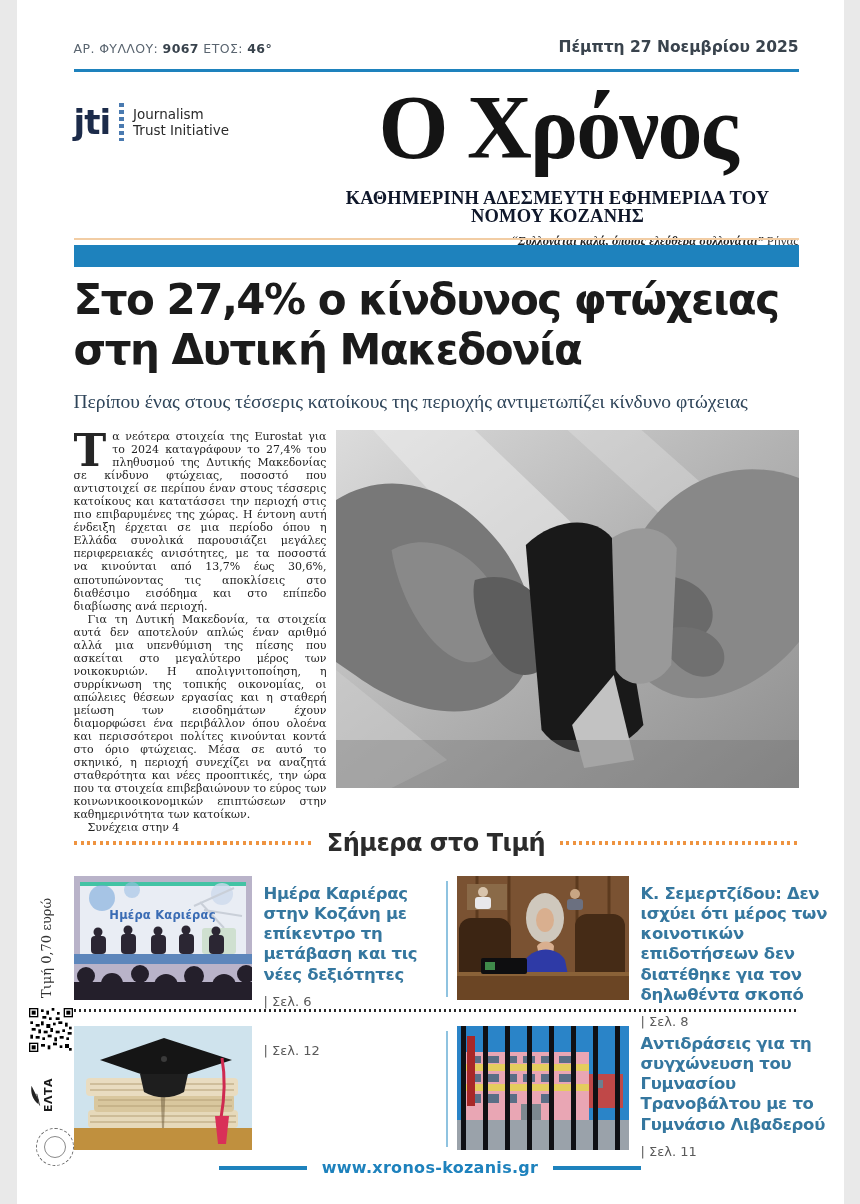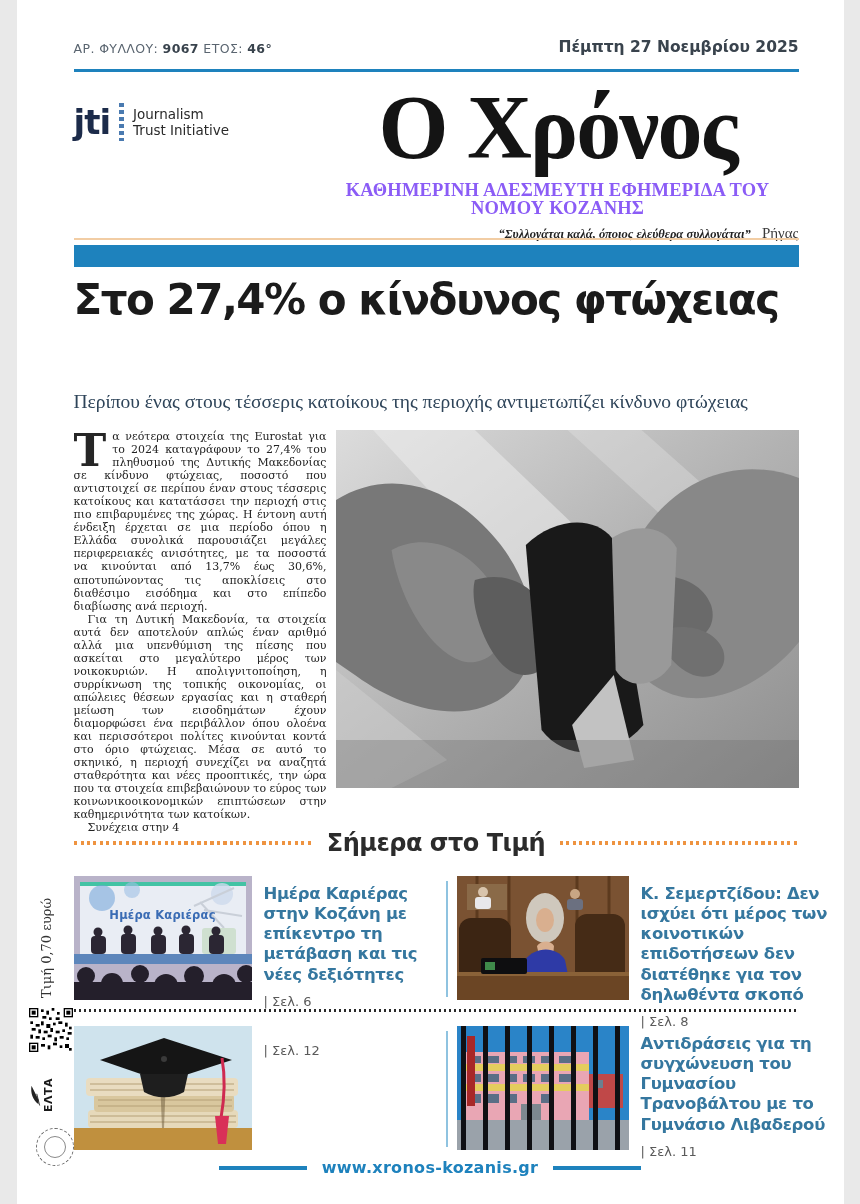--- a/index.html
+++ b/index.html
@@ -36,24 +36,24 @@
   .sdg-center{position:absolute;inset:13px;border-radius:50%;background:#17355a;color:#fff;
               display:flex;flex-direction:column;align-items:center;justify-content:center;
               font:700 5.5px/1.25 "DejaVu Sans",sans-serif;letter-spacing:.4px;}
   .jti{display:flex;align-items:center;gap:9px;margin-top:15px;}
   .jti-word{font:700 34px/1 "DejaVu Sans",sans-serif;color:#1c2b4a;letter-spacing:-1px;}
   .jti-dots{width:5px;height:38px;background:repeating-linear-gradient(180deg,#4a7ab0 0 4px,transparent 4px 7px);}
   .jti-name{font:400 13.5px/1.2 "DejaVu Sans",sans-serif;color:#2a2a2a;}
 
   .mh-right{position:absolute;left:300px;right:45px;top:82px;text-align:center;}
   .paper-title{font:700 90px/1.02 "Liberation Serif",serif;color:#141414;letter-spacing:-2px;}
-  .paper-subtitle{margin-top:7px;font:700 18.5px/1 "Liberation Serif",serif;color:#8b5cf6;letter-spacing:.2px;}
+  .paper-subtitle{margin-top:15px;font:700 18.5px/1 "Liberation Serif",serif;color:#0f172a;letter-spacing:.2px;}
   .paper-motto{margin-top:7px;text-align:right;font:700 12.5px "Liberation Serif",serif;
                font-style:italic;color:#222;}
-  .motto-author{font-style:normal;font-weight:400;font-size:15px;color:#3a3a3a;margin-left:8px;}
+  .motto-author{font-style:normal;font-weight:400;font-size:13px;color:#3a3a3a;}
 
   
   .thinline{position:absolute;left:57px;right:45px;top:238px;height:2px;background:#f2cda4;}
   .bluebar{position:absolute;left:57px;right:45px;top:245px;height:22px;background:#1e82bd;}
   .headline{position:absolute;left:57px;top:275px;width:760px;
             font:800 42px/1.2 "DejaVu Sans",sans-serif;color:#1b1b1b;letter-spacing:-1.5px;}
   .subheadline{position:absolute;left:57px;top:390px;width:760px;
                font:400 19.5px/1.2 "Liberation Serif",serif;color:#2e4459;}
   .article{position:absolute;left:57px;top:430px;right:45px;display:flex;gap:9px;}
   .article-text{width:253px;flex:none;font:400 11px/13.05px "DejaVu Serif",serif;
@@ -135,20 +135,21 @@
       <span>“Συλλογάται καλά, όποιος ελεύθερα συλλογάται”</span>
       <span class="motto-author">Ρήγας</span>
     </div>
   </div>
 
   <div class="thinline"></div>
   <div class="bluebar"></div>
 
   <h1 class="headline" style="margin:0;">
     <span>Στο 27,4% ο κίνδυνος φτώχειας</span><br>
+    <span>στη Δυτική Μακεδονία</span>
   </h1>
   <div class="subheadline">Περίπου ένας στους τέσσερις κατοίκους της περιοχής αντιμετωπίζει κίνδυνο φτώχειας</div>
 
   <div class="article">
     <div class="article-text">
       <p><span class="dropcap">Τ</span><span>α νεότερα στοιχεία της Eurostat για το 2024 καταγράφουν το 27,4% του πληθυσμού της Δυτικής Μακεδονίας σε κίνδυνο φτώχειας, ποσοστό που αντιστοιχεί σε περίπου έναν στους τέσσερις κατοίκους και κατατάσσει την περιοχή στις πιο επιβαρυμένες της χώρας. Η έντονη αυτή ένδειξη έρχεται σε μια περίοδο όπου η Ελλάδα συνολικά παρουσιάζει μεγάλες περιφερειακές ανισότητες, με τα ποσοστά να κινούνται από 13,7% έως 30,6%, αποτυπώνοντας τις αποκλίσεις στο διαθέσιμο εισόδημα και στο επίπεδο διαβίωσης ανά περιοχή.</span></p>
       <p class="indent"><span>Για τη Δυτική Μακεδονία, τα στοιχεία αυτά δεν αποτελούν απλώς έναν αριθμό αλλά μια υπενθύμιση της πίεσης που ασκείται στο μεγαλύτερο μέρος των νοικοκυριών. Η απολιγνιτοποίηση, η συρρίκνωση της τοπικής οικονομίας, οι απώλειες θέσεων εργασίας και η σταθερή μείωση των εισοδημάτων έχουν διαμορφώσει ένα περιβάλλον όπου ολοένα και περισσότεροι πολίτες κινούνται κοντά στο όριο φτώχειας.  Μέσα σε αυτό το σκηνικό, η περιοχή συνεχίζει να αναζητά σταθερότητα και νέες προοπτικές, την ώρα που τα στοιχεία επιβεβαιώνουν το εύρος των κοινωνικοοικονομικών επιπτώσεων στην καθημερινότητα των κατοίκων.</span></p>
       <p class="continuation">Συνέχεια στην 4</p>
     </div>
     <div class="article-photo">

